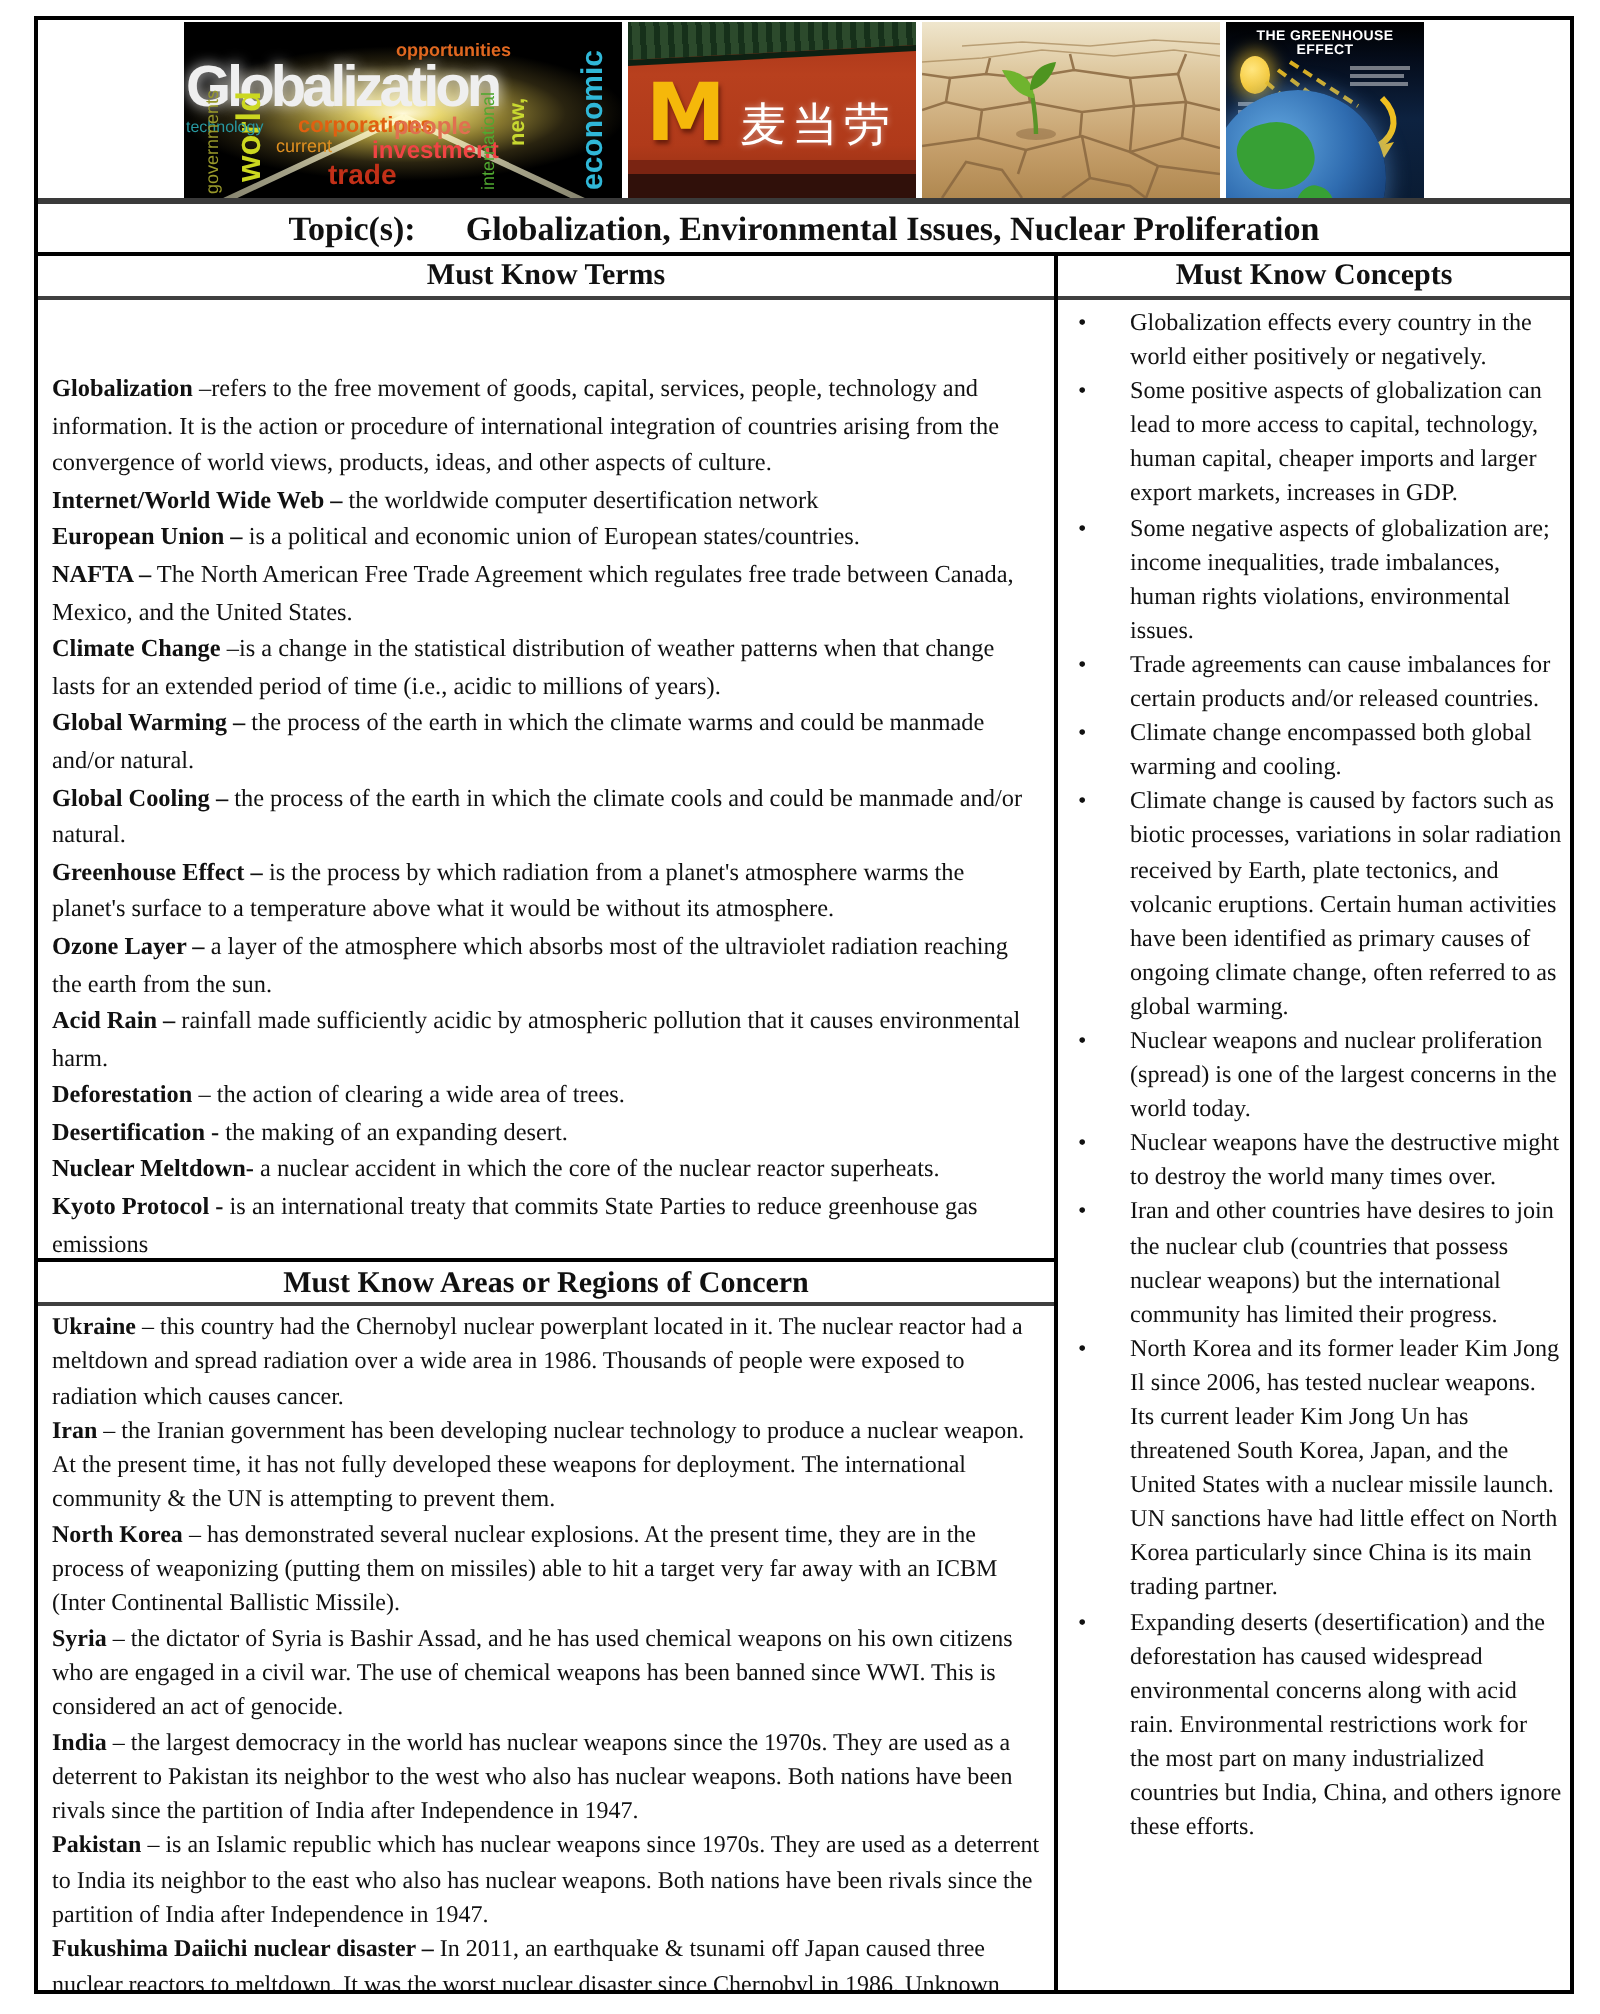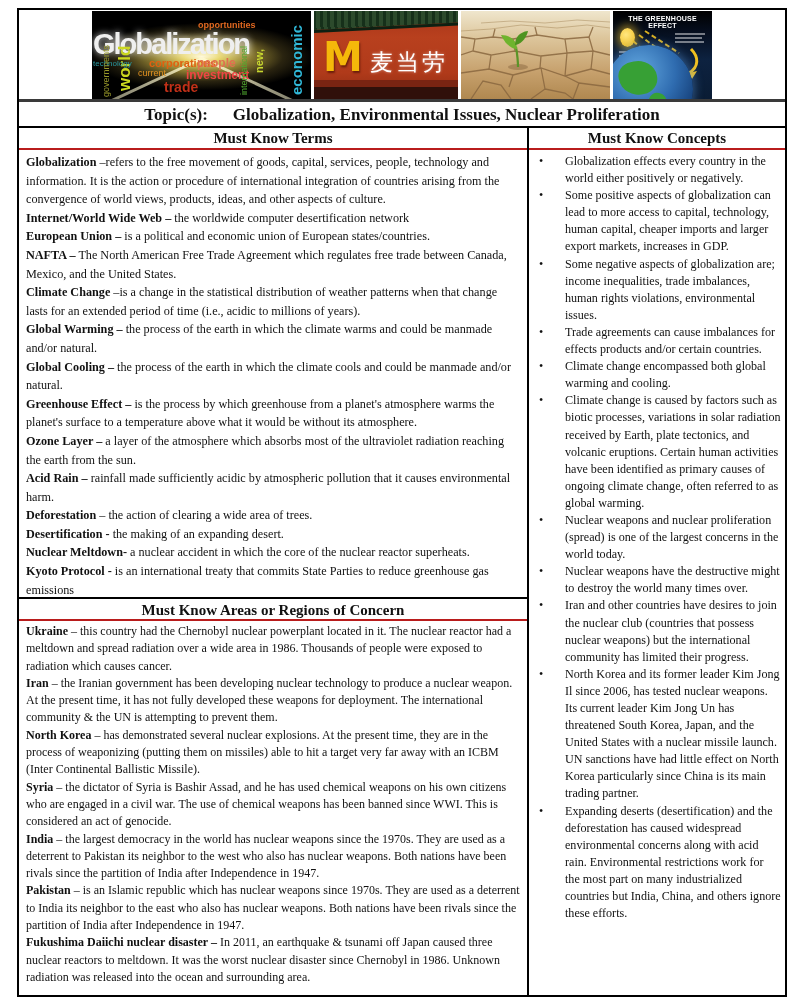--- a/index.html
+++ b/index.html
@@ -63,25 +63,25 @@
 
   
   .topic-row{height:26px;border-bottom:2px solid #000;text-align:center;font-weight:bold;
     font-size:17px;line-height:25px;white-space:nowrap;}
   .topic-label{margin-right:25px;}
 
   
   .columns{flex:1;display:flex;min-height:0;}
   .col-left{width:510px;flex:none;border-right:2px solid #000;display:flex;flex-direction:column;min-height:0;}
   .col-right{flex:1;display:flex;flex-direction:column;min-height:0;}
-  .col-header{height:22px;border-bottom:2px solid #b91c1c;text-align:center;font-weight:bold;
+  .col-header{height:22px;border-bottom:2px solid #404040;text-align:center;font-weight:bold;
     font-size:15px;line-height:21px;flex:none;}
   .regions-header{border-top:2px solid #000;height:24px;line-height:22px;}
   .body{overflow:hidden;}
-  .terms-body{height:447px;flex:none;padding:3px 6px 0 7px;font-size:12.2px;line-height:18.6px;}
+  .terms-body{height:447px;flex:none;padding:3px 6px 0 7px;font-size:12.2px;line-height:18.6px;margin-top:32px;}
   .regions-body{flex:1;padding:2px 6px 0 7px;font-size:12px;line-height:17.3px;}
   .concepts-body{flex:1;padding:3px 4px 0 10px;font-size:12.1px;line-height:17.1px;}
   .def-item{margin:0;text-align:left;}
   .term{font-weight:bold;}
   .bullet-item{display:flex;margin:0;}
   .dot{width:26px;flex:none;font-size:12px;}
   .btxt{flex:1;}
 </style>
 </head>
 <body>
@@ -205,21 +205,21 @@
   <p class="def-item"><b class="term">European Union –</b> <span class="dfn">is a political and economic union of European states/countries.</span></p>
 
   <p class="def-item"><b class="term">NAFTA –</b> <span class="dfn">The North American Free Trade Agreement which regulates free trade between Canada, Mexico, and the United States.</span></p>
 
   <p class="def-item"><b class="term">Climate Change</b> <span class="dfn">–is a change in the statistical distribution of weather patterns when that change lasts for an extended period of time (i.e., acidic to millions of years).</span></p>
 
   <p class="def-item"><b class="term">Global Warming –</b> <span class="dfn">the process of the earth in which the climate warms and could be manmade and/or natural.</span></p>
 
   <p class="def-item"><b class="term">Global Cooling –</b> <span class="dfn">the process of the earth in which the climate cools and could be manmade and/or natural.</span></p>
 
-  <p class="def-item"><b class="term">Greenhouse Effect –</b> <span class="dfn">is the process by which greenhouse from a planet's atmosphere warms the planet's surface to a temperature above what it would be without its atmosphere.</span></p>
+  <p class="def-item"><b class="term">Greenhouse Effect –</b> <span class="dfn">is the process by which radiation from a planet's atmosphere warms the planet's surface to a temperature above what it would be without its atmosphere.</span></p>
 
   <p class="def-item"><b class="term">Ozone Layer –</b> <span class="dfn">a layer of the atmosphere which absorbs most of the ultraviolet radiation reaching the earth from the sun.</span></p>
 
   <p class="def-item"><b class="term">Acid Rain –</b> <span class="dfn">rainfall made sufficiently acidic by atmospheric pollution that it causes environmental harm.</span></p>
 
   <p class="def-item"><b class="term">Deforestation</b> <span class="dfn">– the action of clearing a wide area of trees.</span></p>
 
   <p class="def-item"><b class="term">Desertification -</b> <span class="dfn">the making of an expanding desert.</span></p>
 
   <p class="def-item"><b class="term">Nuclear Meltdown-</b> <span class="dfn">a nuclear accident in which the core of the nuclear reactor superheats.</span></p>
@@ -258,21 +258,21 @@
             <span class="btxt">Some positive aspects of globalization can lead to more access to capital, technology, human capital, cheaper imports and larger export markets, increases in GDP.</span>
           </div>
 
   <div class="bullet-item">
             <span class="dot">•</span>
             <span class="btxt">Some negative aspects of globalization are; income inequalities, trade imbalances, human rights violations, environmental issues.</span>
           </div>
 
   <div class="bullet-item">
             <span class="dot">•</span>
-            <span class="btxt">Trade agreements can cause imbalances for effects products and/or certain countries.</span>
+            <span class="btxt">Trade agreements can cause imbalances for certain products and/or released countries.</span>
           </div>
 
   <div class="bullet-item">
             <span class="dot">•</span>
             <span class="btxt">Climate change encompassed both global warming and cooling.</span>
           </div>
 
   <div class="bullet-item">
             <span class="dot">•</span>
             <span class="btxt">Climate change is caused by factors such as biotic processes, variations in solar radiation received by Earth, plate tectonics, and volcanic eruptions. Certain human activities have been identified as primary causes of ongoing climate change, often referred to as global warming.</span>

